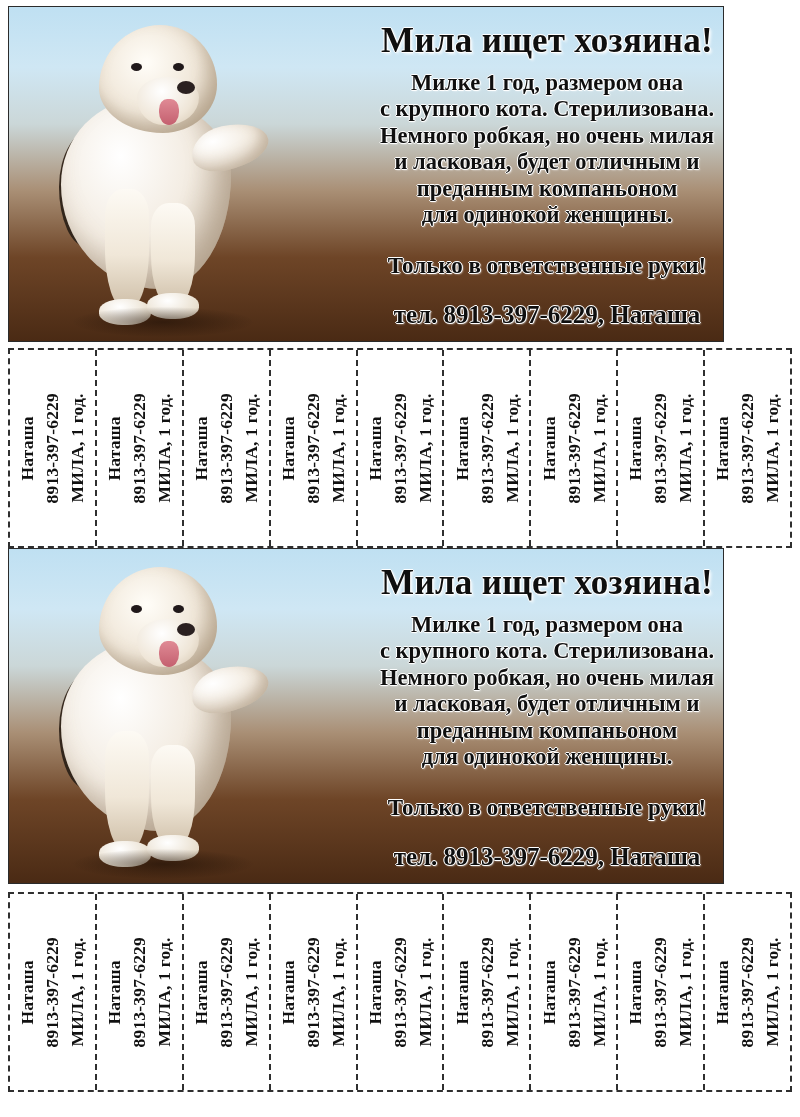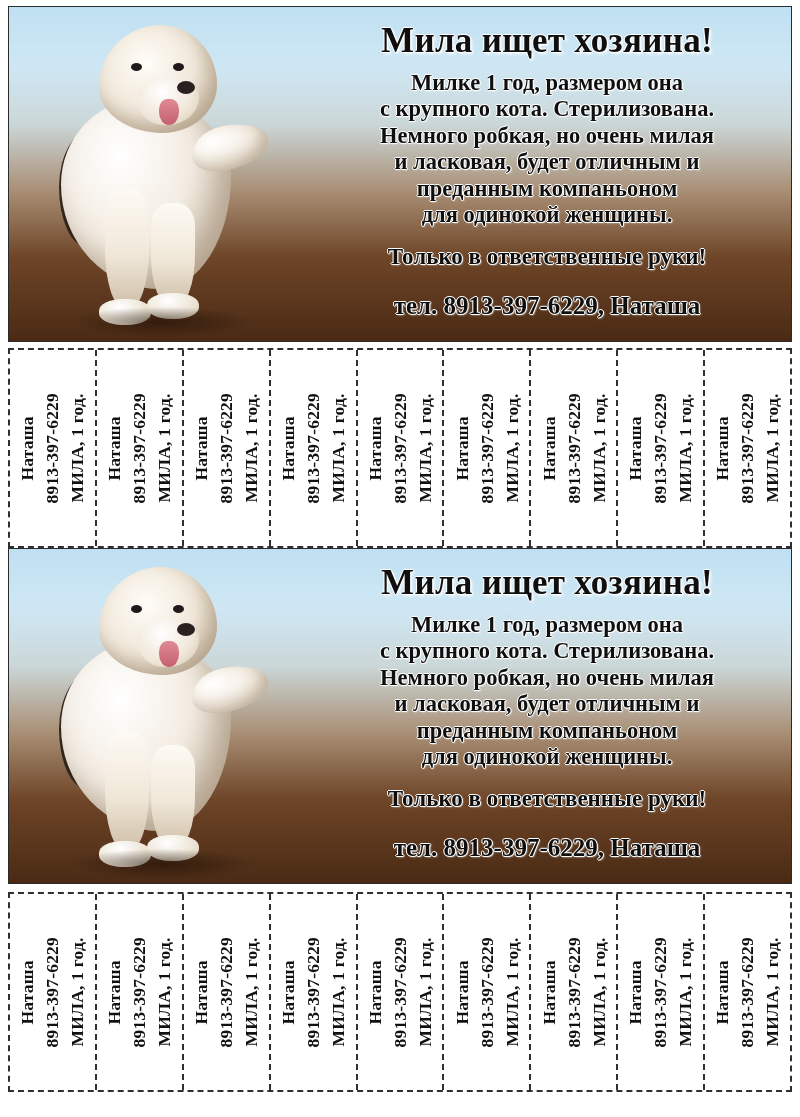--- a/index.html
+++ b/index.html
@@ -18,21 +18,21 @@
     height: 1117px;
     box-sizing: border-box;
     padding: 6px 8px 0 8px;
     display: flex;
     flex-direction: column;
   }
 
   
   .flyer {
     position: relative;
-    width: 784px;
+    width: 716px;
     height: 336px;
     box-sizing: border-box;
     border: 1px solid #2b2b2b;
     overflow: hidden;
     background:
       linear-gradient(180deg,
         #bfe0f2 0%,
         #cfe7f4 18%,
         #cbd7d8 35%,
         #a98f75 55%,
@@ -193,21 +193,21 @@
   .body-text {
     font-size: 22.5px;
     line-height: 1.18;
     font-weight: bold;
     text-shadow:
       1px 0 0 #fff, -1px 0 0 #fff, 0 1px 0 #fff, 0 -1px 0 #fff,
       1px 1px 2px rgba(255,255,255,.85);
   }
   .body-text div { white-space: nowrap; }
   .callout {
-    margin-top: 15px;
+    margin-top: 24px;
     font-size: 23px;
     font-weight: bold;
     text-shadow:
       1px 0 0 #fff, -1px 0 0 #fff, 0 1px 0 #fff, 0 -1px 0 #fff,
       1px 1px 2px rgba(255,255,255,.9);
   }
   .phone {
     margin-top: 22px;
     font-size: 25px;
     font-weight: bold;

